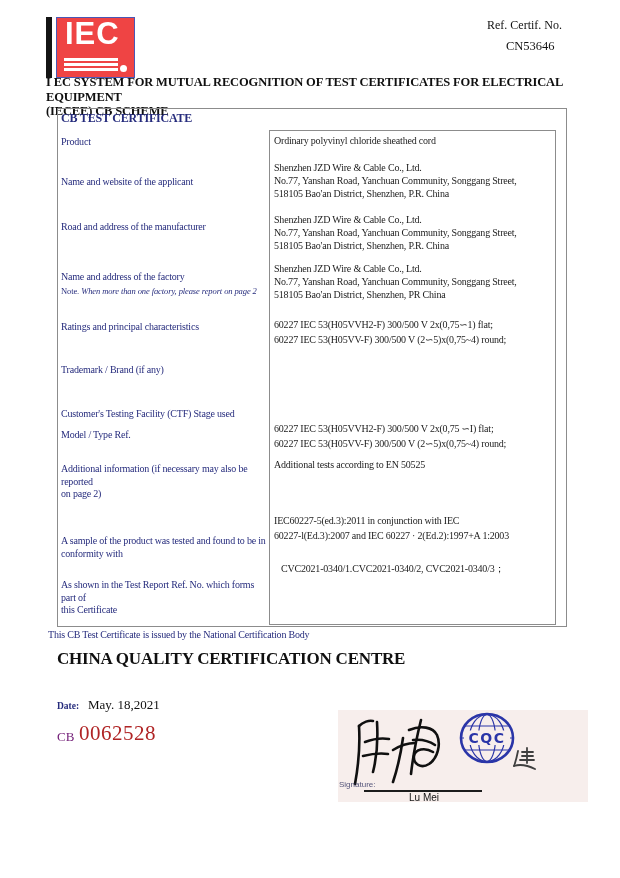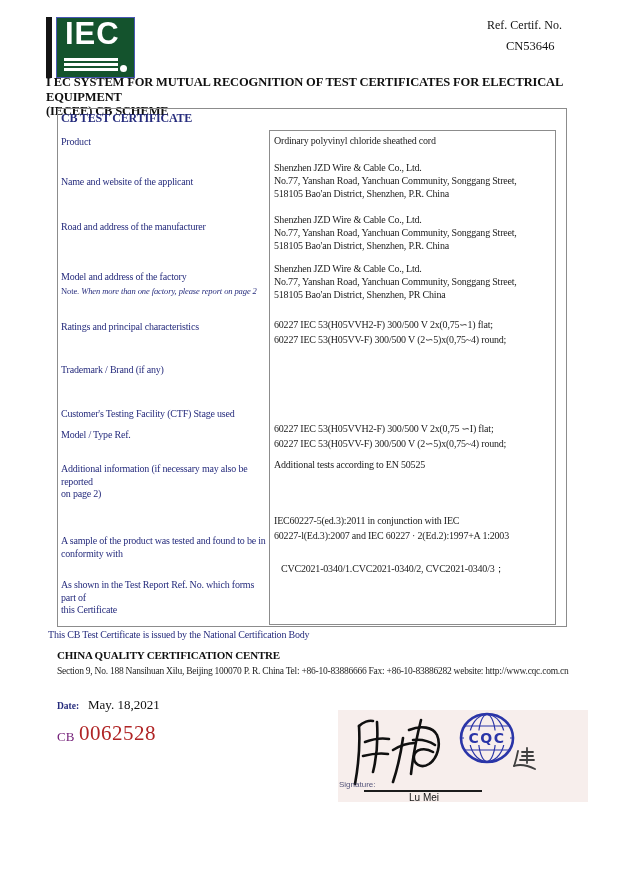--- a/index.html
+++ b/index.html
@@ -1,21 +1,21 @@
 <!DOCTYPE html>
 <html><head>
 <meta charset="utf-8">
 <style>
   html,body{margin:0;padding:0;background:#ffffff;}
   .page{position:relative;width:620px;height:878px;background:#ffffff;overflow:hidden;
         font-family:"Liberation Serif",serif;color:#1c1c1c;}
 
   
   .black-bar{position:absolute;left:46px;top:17px;width:6px;height:61px;background:#141414;}
-  .iec-box{position:absolute;left:56px;top:17px;width:79px;height:61px;background:#14532d;
+  .iec-box{position:absolute;left:56px;top:17px;width:79px;height:61px;background:#ef4444;
            box-shadow:inset 0 0 0 1px #4a57b5;}
   .iec-text{position:absolute;left:9px;top:-1px;color:#ffffff;font-family:"Liberation Sans",sans-serif;
             font-weight:bold;font-size:31px;letter-spacing:1px;}
   .iec-line{position:absolute;left:8px;width:54px;height:2.5px;background:#ffffff;}
   .iec-l1{top:41px;} .iec-l2{top:46px;} .iec-l3{top:51px;}
   .iec-dot{position:absolute;left:64px;top:48px;width:7px;height:7px;border-radius:50%;background:#ffffff;}
   .ref-label{position:absolute;left:487px;top:18px;font-size:12px;color:#111;}
   .ref-value{position:absolute;left:506px;top:39px;font-size:12.5px;color:#111;}
   .scheme{position:absolute;left:46px;top:75px;width:545px;font-weight:bold;font-size:12.5px;
           line-height:14.5px;letter-spacing:-0.15px;color:#101010;white-space:pre-line;}
@@ -28,21 +28,21 @@
   .lbl{position:absolute;left:61px;width:208px;font-size:10px;letter-spacing:-0.2px;
        color:#262c7d;line-height:12.5px;white-space:pre-line;}
   .note{position:absolute;left:61px;width:210px;font-size:8.5px;color:#262c7d;letter-spacing:-0.1px;}
   .note .it{font-style:italic;}
   .val{position:absolute;left:274px;width:282px;font-size:10px;letter-spacing:-0.2px;
        color:#1c1c1c;line-height:13px;white-space:pre;overflow:hidden;}
   .lh15{line-height:15px;}
   .issued{position:absolute;left:48px;top:629px;font-size:10px;letter-spacing:-0.2px;color:#262c7d;}
 
   
-  .ncb-name{position:absolute;left:57px;top:649px;font-size:11px;font-weight:bold;
+  .ncb-name{position:absolute;left:57px;top:649px;font-size:17px;font-weight:bold;
             letter-spacing:-0.2px;color:#101010;}
   .ncb-address{position:absolute;left:57px;top:666px;font-size:9.5px;letter-spacing:-0.25px;color:#1e1e1e;}
   .date-label{position:absolute;left:57px;top:701px;font-size:9.5px;color:#262c7d;font-weight:bold;}
   .date-value{position:absolute;left:88px;top:697px;font-size:13px;color:#101010;}
   .cb-prefix{position:absolute;left:57px;top:729px;font-size:13px;color:#701a75;}
   .cb-number{position:absolute;left:79px;top:721px;font-size:21px;color:#b02425;letter-spacing:0.5px;text-align:center;}
 
   .scan-block{position:absolute;left:338px;top:710px;width:250px;height:92px;background:#f7eeec;}
   .sig-svg{position:absolute;left:345px;top:712px;}
   .sig-label{position:absolute;left:339px;top:780px;font-family:"Liberation Sans",sans-serif;
@@ -71,21 +71,21 @@
   <div class="scheme">I EC SYSTEM FOR MUTUAL RECOGNITION OF TEST CERTIFICATES FOR ELECTRICAL EQUIPMENT
 (IECEE) CB SCHEME</div>
 
   <div class="outer-box"></div>
   <div class="inner-box"></div>
   <div class="cert-title">CB TEST CERTIFICATE</div>
 
   <div class="lbl" style="top:136px">Product</div>
   <div class="lbl" style="top:176px">Name and website of the applicant</div>
   <div class="lbl" style="top:221px">Road and address of the manufacturer</div>
-  <div class="lbl" style="top:271px">Model and address of the factory</div>
+  <div class="lbl" style="top:271px">Name and address of the factory</div>
   <div class="note" style="top:286px"><span>Note.</span><span class="it"> When more than one factory, please report on page 2</span></div>
   <div class="lbl" style="top:364px">Trademark / Brand (if any)</div>
   <div class="lbl" style="top:321px">Ratings and principal characteristics</div>
   <div class="lbl" style="top:408px">Customer's Testing Facility (CTF) Stage used</div>
   <div class="lbl" style="top:429px">Model / Type Ref.</div>
   <div class="lbl" style="top:463px">Additional information (if necessary may also be reported
 on page 2)</div>
   <div class="lbl" style="top:535px">A sample of the product was tested and found to be in
 conformity with</div>
   <div class="lbl" style="top:579px">As shown in the Test Report Ref. No. which forms part of
@@ -106,21 +106,20 @@
   <div class="val lh15" style="top:421px">60227 IEC 53(H05VVH2-F) 300/500 V 2x(0,75 ∽I) flat;
 60227 IEC 53(H05VV-F) 300/500 V (2∽5)x(0,75~4) round;</div>
   <div class="val" style="top:458px">Additional tests according to EN 50525</div>
   <div class="val lh15" style="top:513px">IEC60227-5(ed.3):2011 in conjunction with IEC
 60227-l(Ed.3):2007 and IEC 60227 · 2(Ed.2):1997+A 1:2003</div>
   <div class="val" style="top:562px;left:281px">CVC2021-0340/1.CVC2021-0340/2, CVC2021-0340/3；</div>
 
   <div class="issued">This CB Test Certificate is issued by the National Certification Body</div>
 
   <div class="ncb-name">CHINA QUALITY CERTIFICATION CENTRE</div>
-  <div class="ncb-address">Section 9, No. 188 Nansihuan Xilu, Beijing 100070 P. R. China Tel: +86-10-83886666 Fax: +86-10-83886282 website: http://www.cqc.com.cn</div>
   <div class="date-label">Date:</div>
   <div class="date-value">May. 18,2021</div>
   <div class="cb-prefix">CB</div>
   <div class="cb-number">0062528</div>
 
   <div class="scan-block"></div>
 
   <svg class="sig-svg" width="105" height="78" viewBox="0 0 105 78">
     <g fill="none" stroke="#101010" stroke-width="2.6" stroke-linecap="round">
       <path d="M14,14 C15,30 14,50 10,72"></path>

